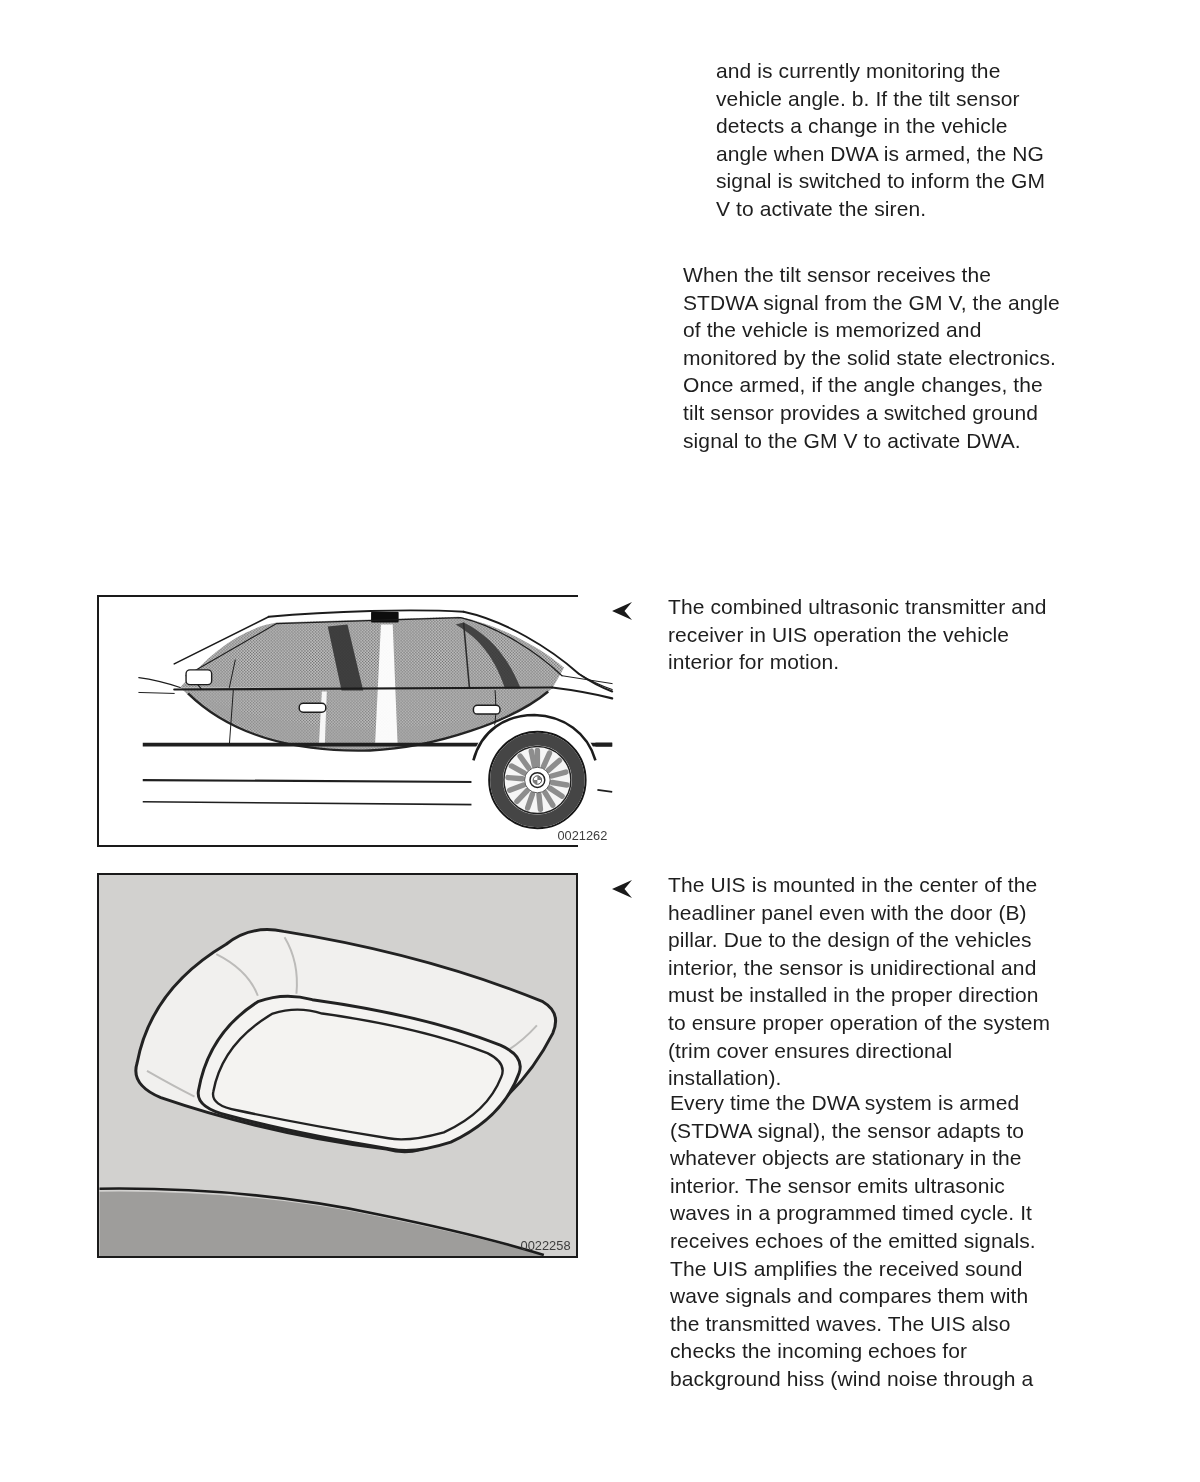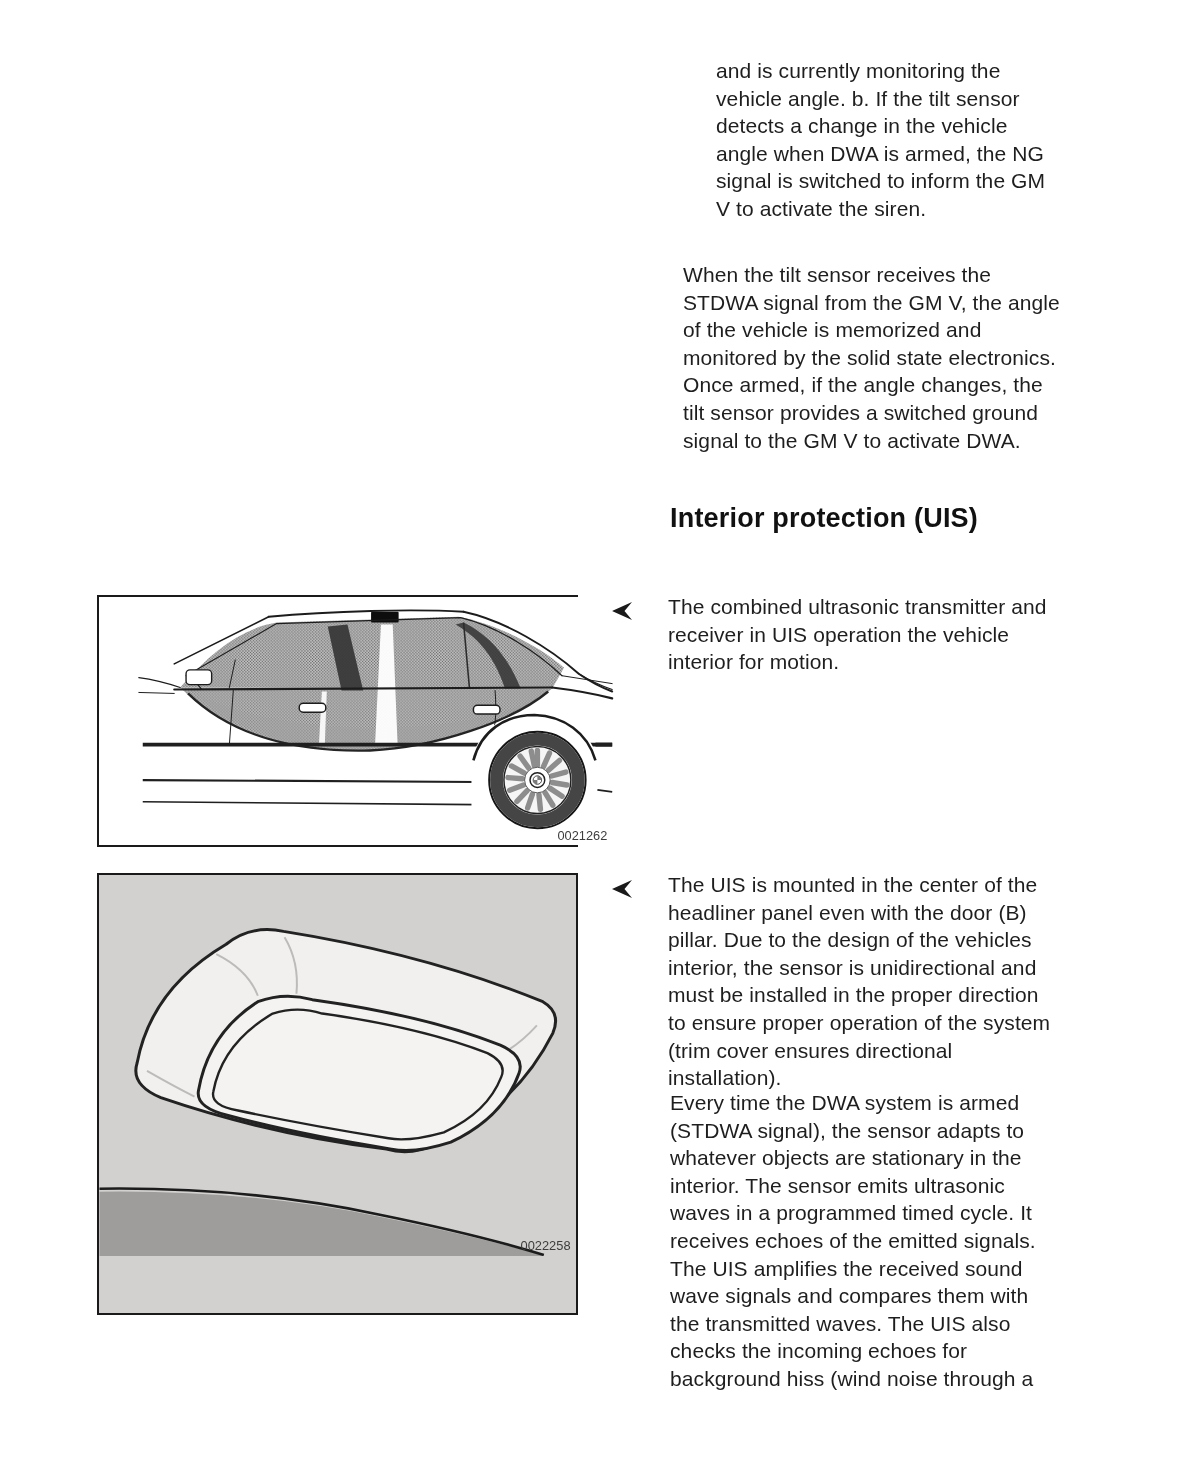--- a/index.html
+++ b/index.html
@@ -26,21 +26,21 @@
     letter-spacing:0.2px;
     white-space:pre;
   }
   .figure{
     position:absolute;
     border:2px solid #1a1a1a;
     box-sizing:border-box;
     background:#ffffff;
   }
   #fig1{left:97px;top:595px;width:481px;height:252px;padding-left:38px;}
-  #fig2{left:97px;top:873px;width:481px;height:442px;background:#d2d1cf;}
+  #fig2{left:97px;top:873px;width:481px;height:385px;background:#d2d1cf;}
   .callout-arrow{position:absolute;width:22px;height:22px;}
   #arrow1{left:611px;top:600px;}
   #arrow2{left:611px;top:878px;}
   #block1{left:716px;top:57px;}
   #block2{left:670px;top:261px;margin-left:13px;}
   #heading{left:670px;top:503px;}
   #block3{left:668px;top:593px;}
   #block4{left:668px;top:871px;}
   #block5{left:670px;top:1089px;}
   svg{display:block;}
@@ -58,21 +58,20 @@
 V to activate the siren.</div>
 
   <div class="para" id="block2">When the tilt sensor receives the
 STDWA signal from the GM V, the angle
 of the vehicle is memorized and
 monitored by the solid state electronics.
 Once armed, if the angle changes, the
 tilt sensor provides a switched ground
 signal to the GM V to activate DWA.</div>
 
-  <div class="heading" id="heading">Interior protection (UIS)</div>
 
   <div class="callout-arrow" id="arrow1">
     <svg width="22" height="22" viewBox="0 0 22 22">
       <path d="M21,2 L1,11 L21,20 L13.5,11 Z" fill="#1a1a1a"></path>
     </svg>
   </div>
 
   <div class="para" id="block3">The combined ultrasonic transmitter and
 receiver in UIS operation the vehicle
 interior for motion.</div>

